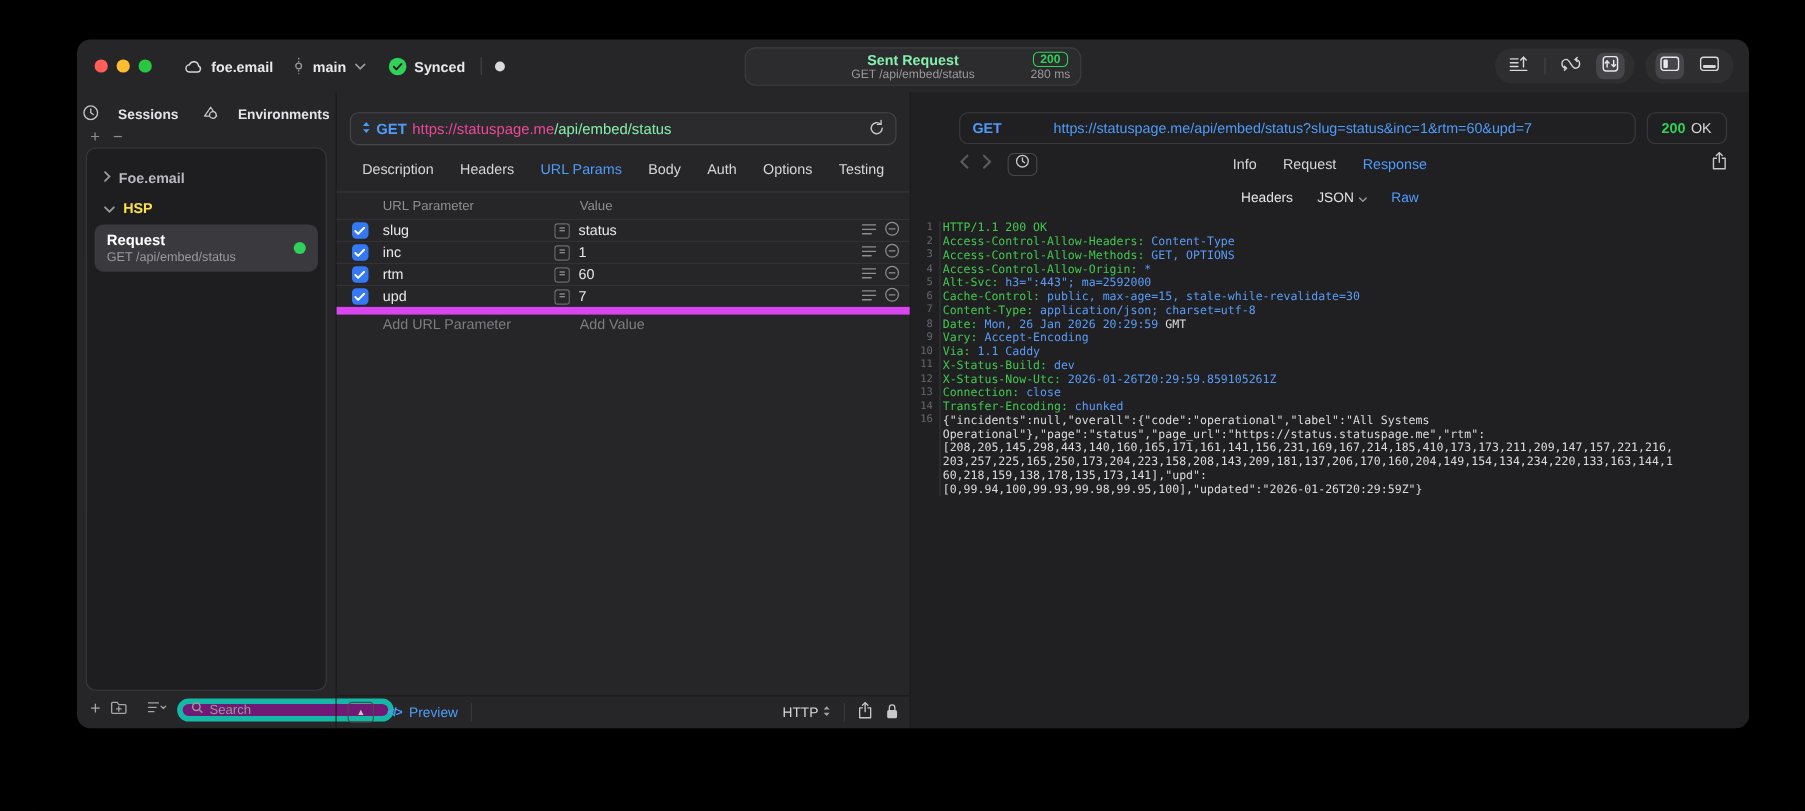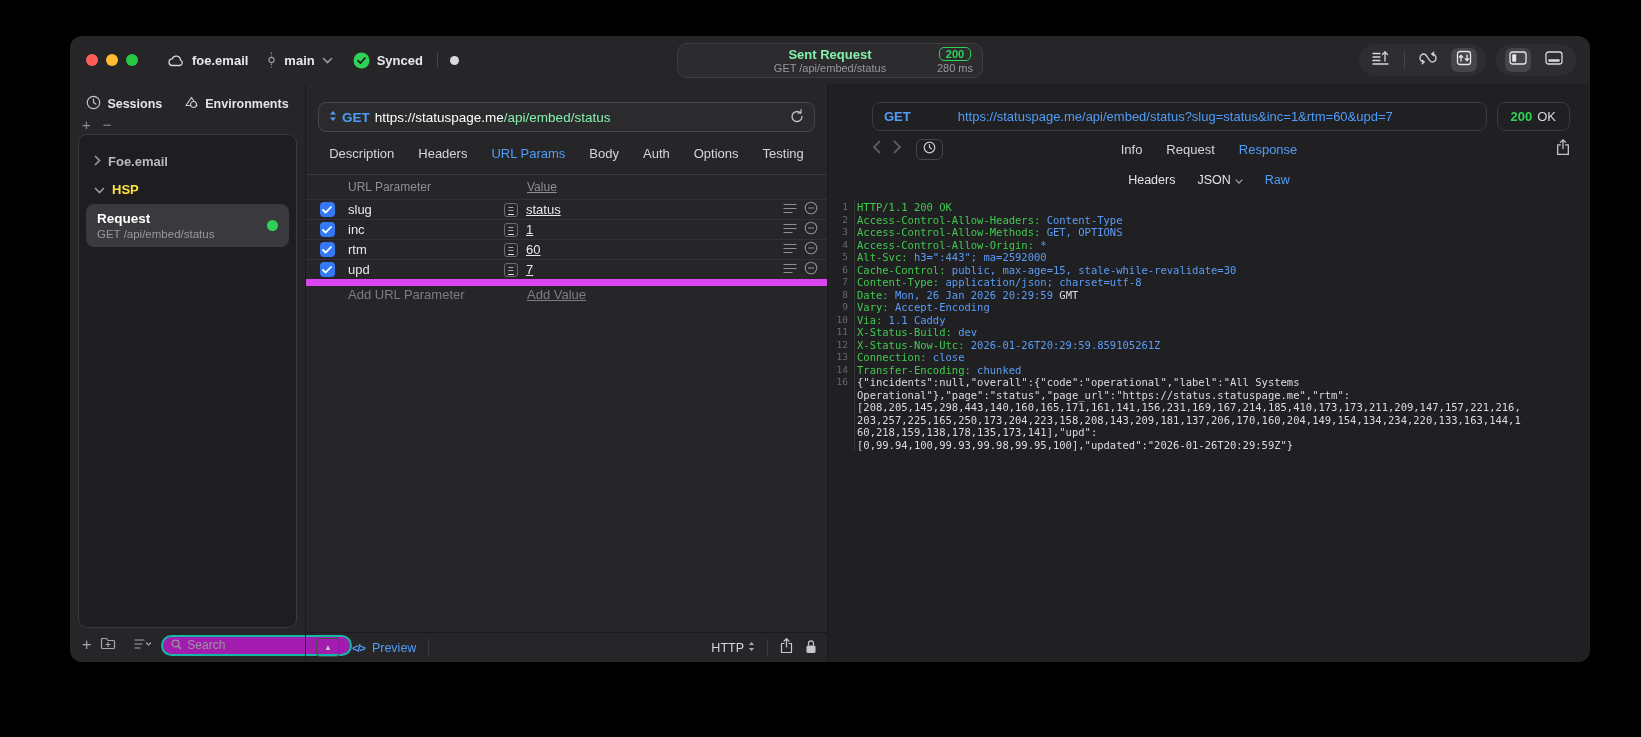--- a/index.html
+++ b/index.html
@@ -35,60 +35,60 @@
   .icon-btn.active { background:#46464a; border-radius:7px; }
   .cap-div { width:1px; height:16px; background:#45454a; }
 
   
   .main { flex:1; display:flex; min-height:0; }
 
   
   .sidebar { width:235px; flex:0 0 235px; display:flex; flex-direction:column; }
   .sb-tabs { margin-top:6px; height:28px; display:flex; justify-content:center; align-items:center; gap:22px;
              color:#e3e3e8; font-size:12.5px; font-weight:600; }
-  .sb-tab { display:flex; align-items:center; gap:6px; }
+  .sb-tab { display:flex; align-items:center; gap:17px; }
   .sb-plusminus { height:14px; padding:0 12px; display:flex; gap:12px; align-items:center;
                   color:#8e8e93; font-size:15px; line-height:12px; }
   .sb-panel { flex:1; margin:2px 8px 0; border:1px solid #3a3a3e; border-radius:9px; background:#1e1e21;
               padding:12px 5px; overflow:hidden; }
   .tree-group { display:flex; align-items:center; gap:7px; height:28px; padding:0 10px;
                 font-size:13px; font-weight:600; color:#b9b9c0; }
   .tree-group.open { color:#fde047; }
   .tree-group svg { color:#98989d; }
   .req-item { margin:1px 2px; background:#3a3a3e; border-radius:8px; padding:7px 11px;
               display:flex; align-items:center; }
   .req-texts { flex:1; }
   .req-title { color:#ffffff; font-size:13.5px; font-weight:600; }
   .req-sub { color:#98989d; font-size:11.5px; margin-top:2px; }
   .green-dot { width:11px; height:11px; border-radius:50%; background:#30d158; }
   .sb-toolbar { height:34px; flex:0 0 34px; display:flex; align-items:center; padding:0 12px; gap:9px; color:#a5a5ab; }
   .sb-tool-sep { width:1px; height:15px; background:#3f3f44; }
-  .search-pill { flex:1; height:21px; background:#a21caf; border:2px solid #14b8a6; border-radius:11px;
+  .search-pill { flex:1; height:21px; background:#701a75; border:5px solid #14b8a6; border-radius:11px;
                  display:flex; align-items:center; padding:0 8px; gap:5px; }
   .search-pill input { flex:1; min-width:0; background:transparent; border:none; outline:none;
                        color:#e3e3e8; font-size:12px; font-family:"Liberation Sans",sans-serif; }
   .search-pill input::placeholder { color:#98989d; }
 
   
   .request-panel { width:523px; flex:0 0 523px; border-left:1px solid #1a1a1c; border-right:1px solid #1a1a1c;
                    display:flex; flex-direction:column; }
   .url-bar { margin:18px 12px 0; height:30px; background:#2b2b2e; border:1px solid #47474b; border-radius:8px;
              display:flex; align-items:center; padding:0 10px; gap:5px; font-size:13.5px; }
   .method-blue { color:#4f9cf8; font-weight:700; }
-  .url-host { color:#ffffff; }
+  .url-host { color:#ec4899; }
   .url-path { color:#86efac; }
   .refresh { margin-left:auto; color:#c7c7cc; }
   .editor-tabs { height:42px; display:flex; justify-content:center; align-items:center; gap:24px;
                  font-size:13px; color:#d6d6da; }
   .editor-tabs .tab.active { color:#4f9cf8; }
   .param-table { border-top:1px solid #39393d; }
   .pt-header { display:flex; height:24px; align-items:center; color:#8e8e93; font-size:12px; }
   .col-check { width:42px; flex:0 0 42px; display:flex; justify-content:center; align-items:center; }
   .col-name  { width:156px; flex:0 0 156px; }
-  .col-value { flex:1; display:flex; align-items:center; padding-left:0;text-decoration:underline; }
+  .col-value { flex:1; display:flex; align-items:center; padding-left:0; }
   .pt-header .col-value { padding-left:23px; }
   .param-row { display:flex; height:20px; align-items:center; border-top:1px solid #323236;
                font-size:13px; color:#e8e8ec; }
   .checkbox { width:15px; height:15px; background:#3478F6; border-radius:4px;
               display:flex; align-items:center; justify-content:center; }
   .eq-box { width:14px; height:14px; border:1px solid #6a6a70; border-radius:3px; color:#a9a9af;
             font-size:10px; display:flex; align-items:center; justify-content:center; margin-right:8px; flex:0 0 14px; }
   .row-icons { margin-left:auto; display:flex; align-items:center; gap:7px; padding-right:9px; color:#8e8e93; }
   .add-row { display:flex; height:24px; align-items:center; border-top:7px solid #d946ef;
              color:#7c7c82; font-size:13px; }

